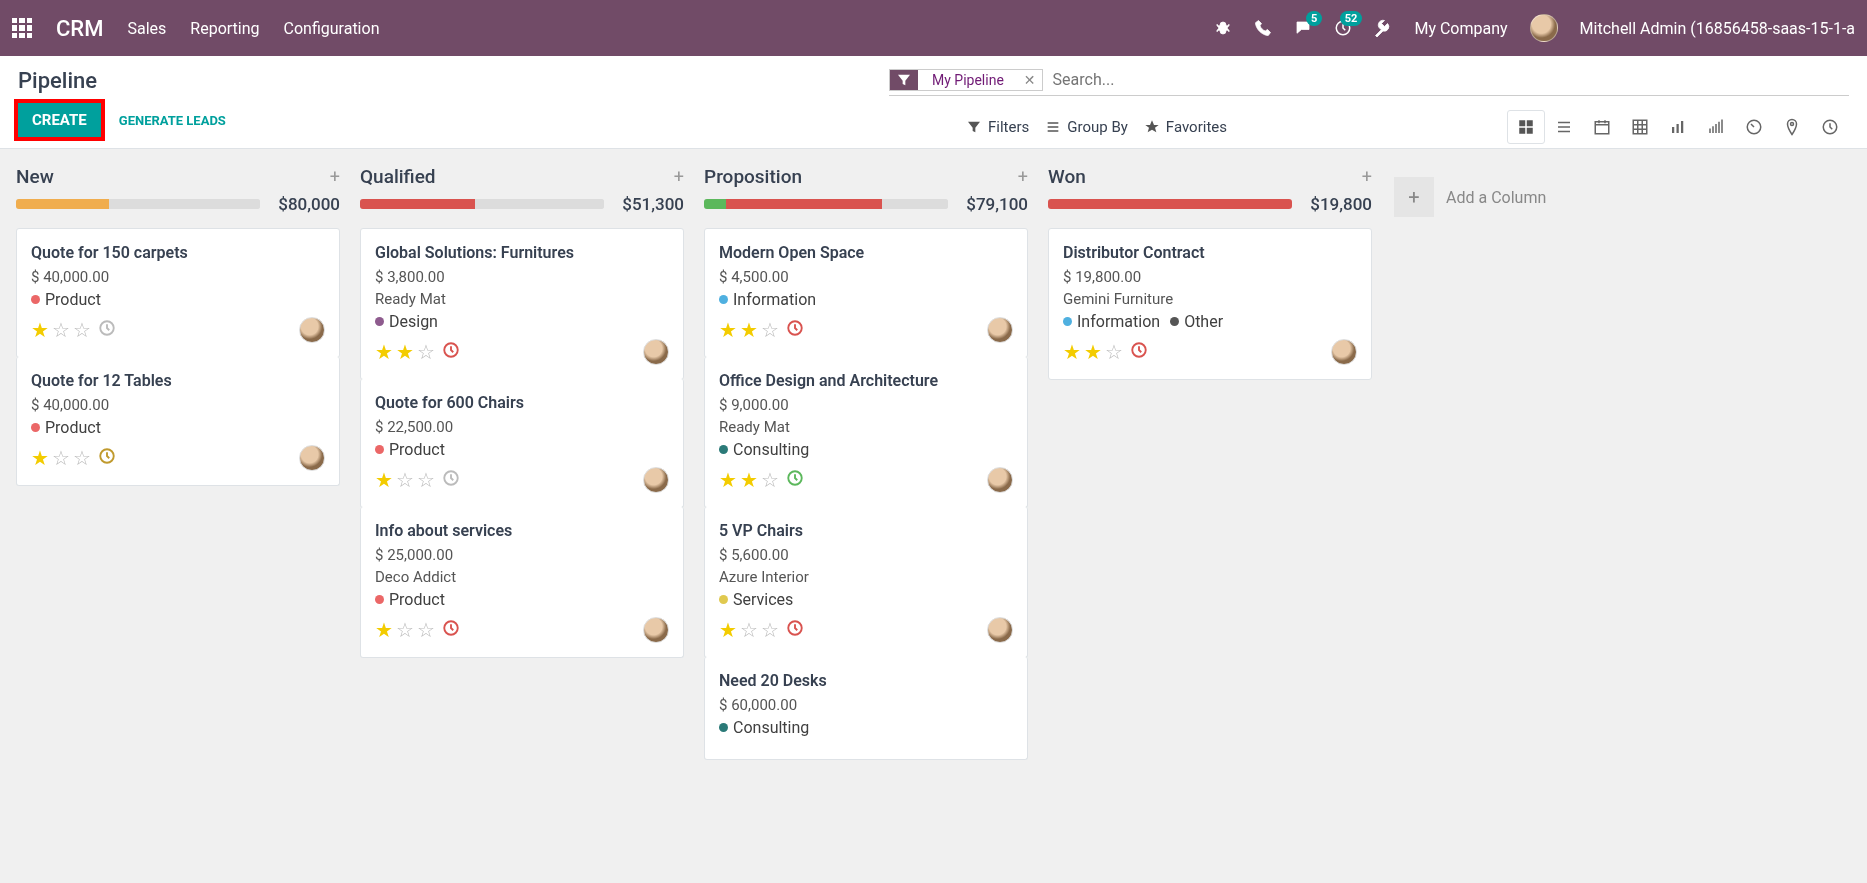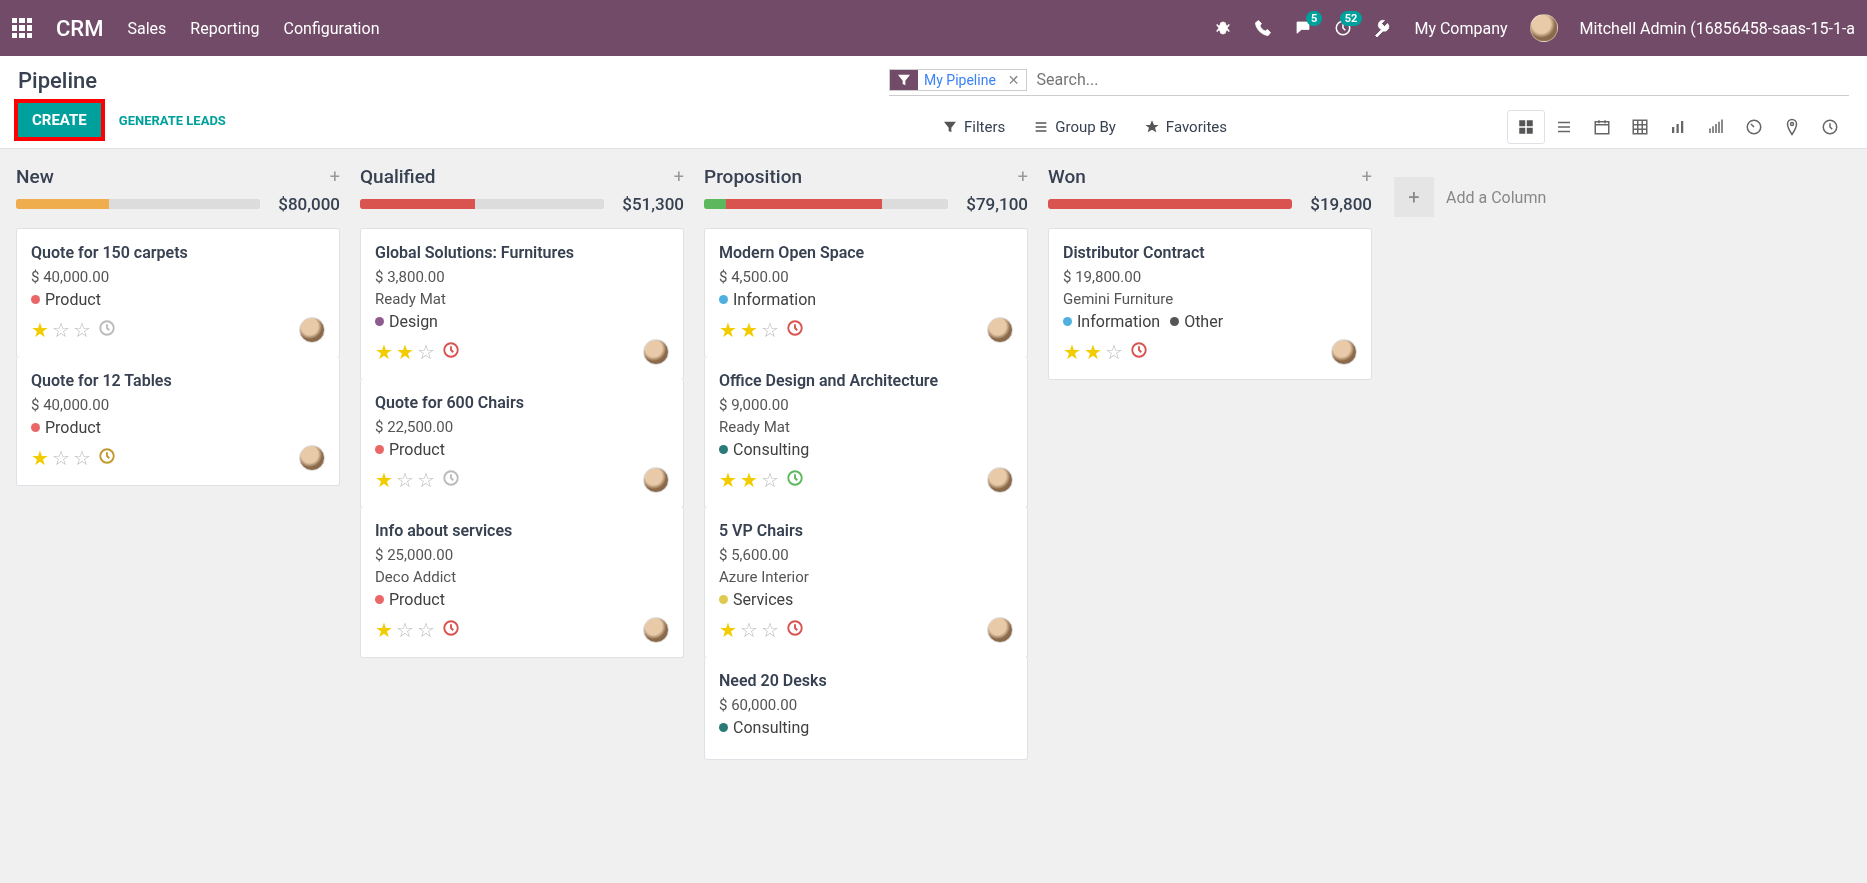--- a/index.html
+++ b/index.html
@@ -22,25 +22,25 @@
 .cp-top { display: flex; justify-content: space-between; align-items: flex-start; }
 .page-title { font-size: 22px; color: #374151; margin-bottom: 10px; font-weight: 500; }
 .cp-buttons { display: flex; align-items: center; gap: 18px; }
 .btn-create { background: #00a09d; color: #fff; border: none; padding: 8px 14px; font-size: 15px; font-weight: bold; cursor: pointer; text-transform: uppercase; }
 .btn-create.highlight { outline: 4px solid red; }
 .btn-generate { color: #00a09d; font-size: 13px; font-weight: bold; cursor: pointer; text-transform: uppercase; }
 .cp-search-row { flex: 1; max-width: 960px; margin-left: 40px; }
 .search-box { display: flex; align-items: center; border-bottom: 1px solid #ccc; padding-bottom: 4px; }
 .filter-chip { display: flex; align-items: center; border: 1px solid #ccc; font-size: 14px; margin-right: 8px; }
 .filter-chip .icon-part { background: #714b67; color: #fff; padding: 2px 6px; display: flex; align-items: center; }
-.filter-chip .text-part { padding: 2px 6px; color: #3b82f6; }
+.filter-chip .text-part { padding: 2px 14px; color: #701a75; }
 .filter-chip .close-x { padding: 2px 6px; color: #888; cursor: pointer; font-size: 14px; }
 .search-input { border: none; outline: none; font-size: 16px; flex: 1; padding: 2px; color: #555; }
 .cp-bottom { display: flex; justify-content: space-between; align-items: center; margin-top: 8px; }
-.search-options { display: flex; gap: 28px; margin-left: auto; margin-right: 280px; }
+.search-options { display: flex; gap: 16px; margin-left: auto; margin-right: 280px; }
 .search-option { display: flex; align-items: center; gap: 6px; font-size: 15px; color: #374151; cursor: pointer; }
 .view-switcher { display: flex; gap: 0; align-items: center; }
 .view-btn { width: 38px; height: 34px; display: flex; align-items: center; justify-content: center; cursor: pointer; color: #666; border: 1px solid transparent; }
 .view-btn.active { border: 1px solid #dee2e6; background: #fff; border-radius: 3px; }
 
 
 .kanban { display: flex; padding: 8px; gap: 4px; align-items: flex-start; }
 .column { width: 340px; padding: 8px; }
 .col-header { display: flex; justify-content: space-between; align-items: center; margin-bottom: 6px; }
 .col-title { font-size: 19px; font-weight: 500; color: #374151; }

